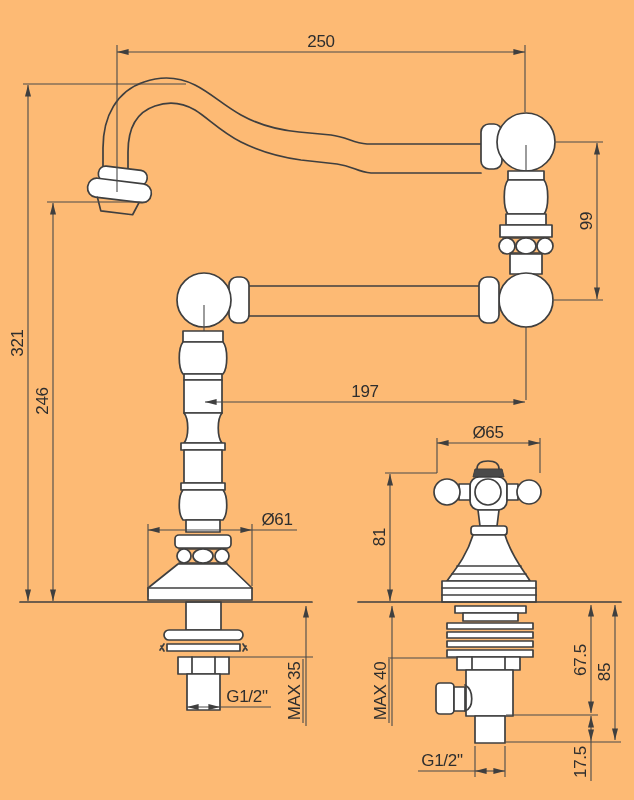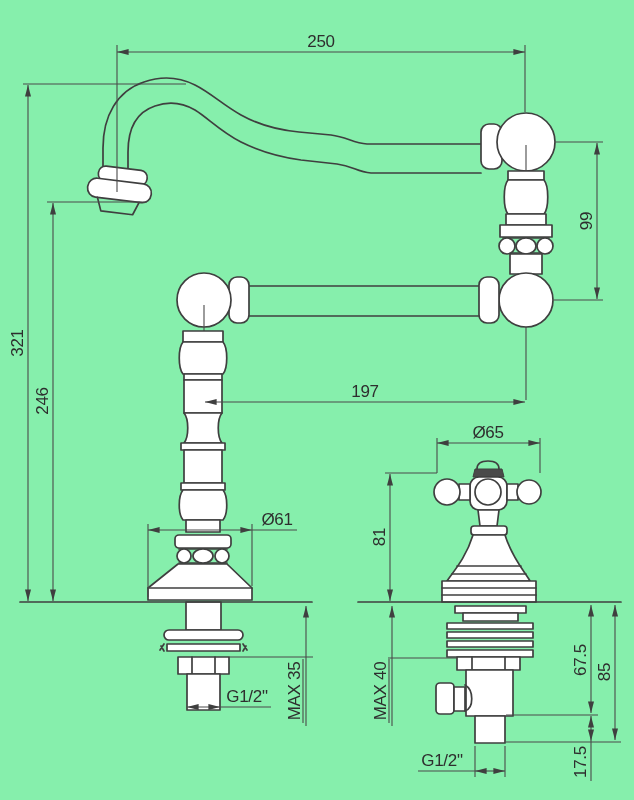--- a/index.html
+++ b/index.html
@@ -1,16 +1,16 @@
 <!DOCTYPE html>
 <html><head>
 <meta charset="utf-8">
 <style>
   html,body{margin:0;padding:0;background:#fff;}
-  .stage{width:634px;height:800px;position:relative;background:#86efac;overflow:hidden;}
+  .stage{width:634px;height:800px;position:relative;background:#fdba74;overflow:hidden;}
   svg{display:block;}
   .o{fill:none;stroke:#3f3f3f;stroke-width:1.7;stroke-linejoin:round;stroke-linecap:round;}
   .of{fill:#ffffff;stroke:#3f3f3f;stroke-width:1.7;stroke-linejoin:round;}
   .fillcap{fill:#4a4a4a;stroke:#3f3f3f;stroke-width:1;}
   .dim{fill:none;stroke:#4a4a4a;stroke-width:1.1;}
   .d2{marker-start:url(#arw);marker-end:url(#arw);}
   .d1e{marker-end:url(#arw);}
   .t{font-family:"Liberation Sans",sans-serif;font-size:17px;letter-spacing:-0.3px;fill:#2e2e2e;}
 </style>
 </head>

